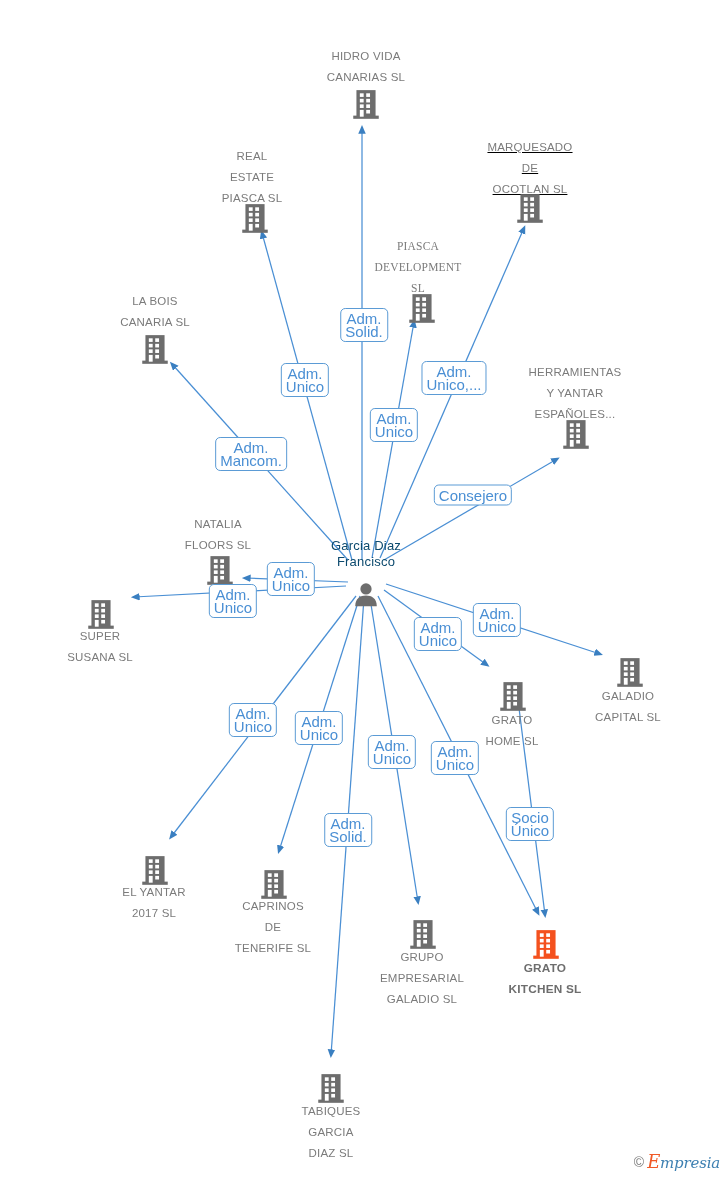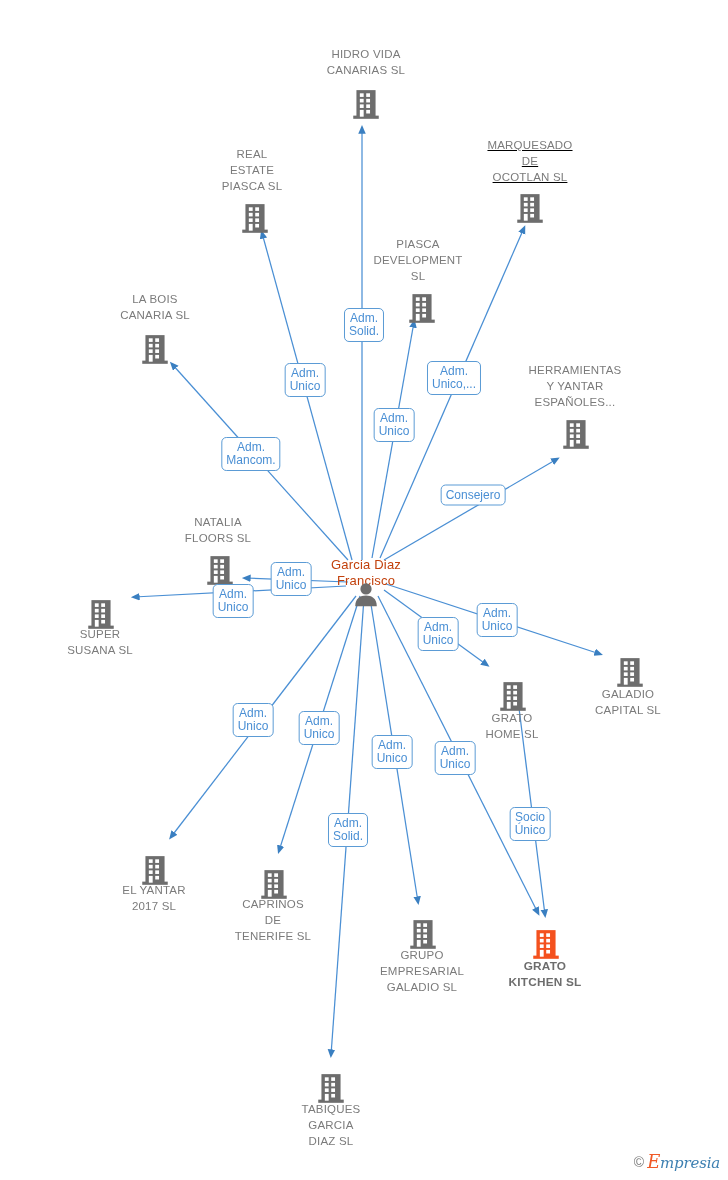--- a/index.html
+++ b/index.html
@@ -25,50 +25,49 @@
     height: 1180px;
   }
   .node {
     position: absolute;
     transform: translate(-50%, 0);
     text-align: center;
     width: 130px;
   }
   .node .label {
     font-size: 11.5px;
-    line-height: 16px;
+    line-height: 21px;
     color: #7b7b7b;
     letter-spacing: 0.2px;
     white-space: pre-line;
   }
   .node.person .label {
     font-size: 13px;
     line-height: 16px;
-    color: #c2410c;
-    margin-top: 19px;
+    color: #0c4a6e;
   }
   .node.highlight .label {
     color: #6d6d6d;
     font-weight: bold;
     font-size: 11.8px;
   }
   .icon-wrap {
     display: flex;
     justify-content: center;
     align-items: flex-end;
     height: 40px;
   }
   .edge-label {
     position: absolute;
     transform: translate(-50%, -50%);
     background: #ffffff;
     border: 1.3px solid #5b9bd5;
     border-radius: 5px;
     color: #4a8fd4;
-    font-size: 12px;
+    font-size: 15px;
     line-height: 13px;
     text-align: center;
     padding: 3px 4px;
     white-space: pre-line;
     box-sizing: border-box;
   }
   #footer {
     position: absolute;
     right: 8px;
     bottom: 8px;
@@ -180,21 +179,21 @@
             <rect x="16.2" y="5" width="3.6" height="3.4" fill="#ffffff"></rect>
             <rect x="10.2" y="10.2" width="3.6" height="3.4" fill="#ffffff"></rect>
             <rect x="16.2" y="10.2" width="3.6" height="3.4" fill="#ffffff"></rect>
             <rect x="10.2" y="15.4" width="3.6" height="3.4" fill="#ffffff"></rect>
             <rect x="16.2" y="15.4" width="3.6" height="3.4" fill="#ffffff"></rect>
             <rect x="10.2" y="20.6" width="3.6" height="6.4" fill="#ffffff"></rect>
             <rect x="16.2" y="20.6" width="3.6" height="3.4" fill="#ffffff"></rect>
           </svg>
         </div>
       </div>
-      <div class="node" style="left: 418px; top: 236px;">
+      <div class="node" style="left: 418px; top: 236px; font-family: Liberation Serif, serif;">
         <div class="label">PIASCA
 DEVELOPMENT
 SL</div>
       </div>
       <div class="node" style="left: 422px; top: 286px;">
         <div class="icon-wrap">
           <svg width="34" height="34" viewBox="0 0 32 32">
             <rect x="7" y="2" width="18" height="25" fill="#6d6d6d"></rect>
             <rect x="4" y="26" width="24" height="3" fill="#6d6d6d"></rect>
             <rect x="10.2" y="5" width="3.6" height="3.4" fill="#ffffff"></rect>

